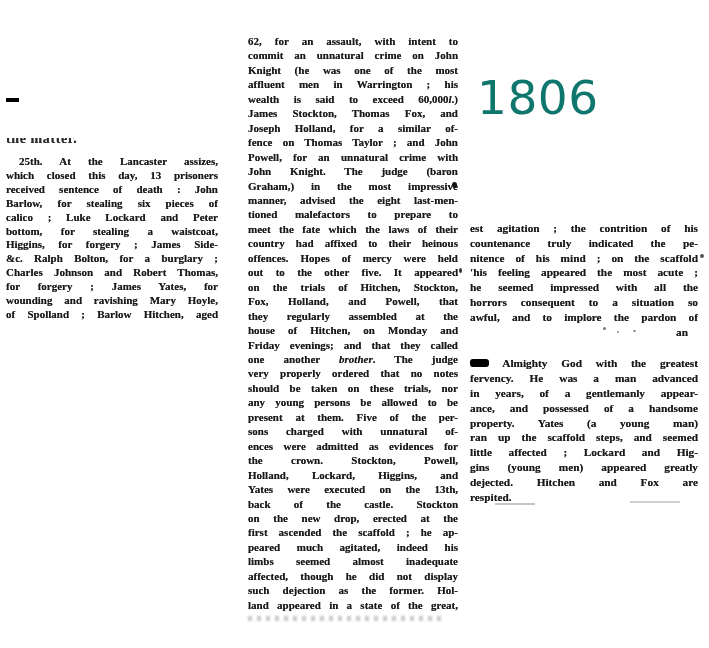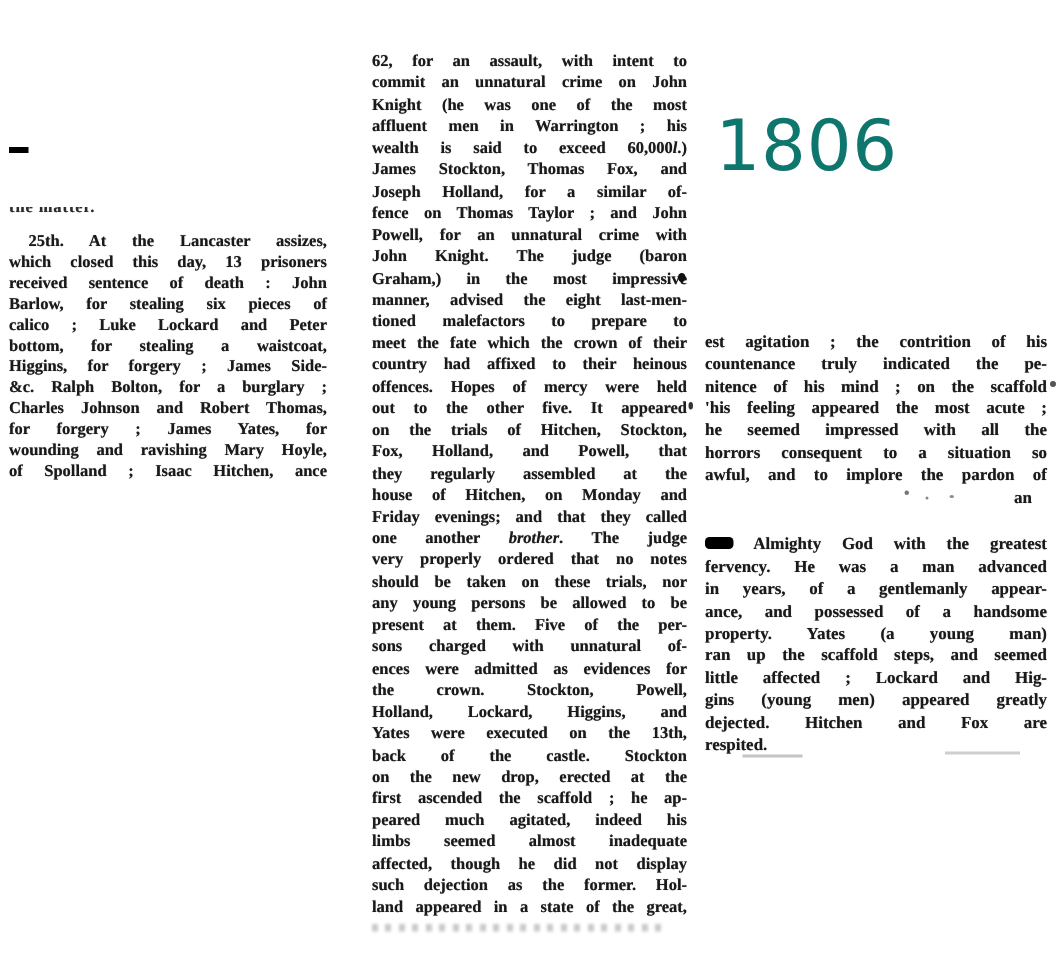--- a/index.html
+++ b/index.html
@@ -21,21 +21,21 @@
 
   #left-col  { left:6px;   top:96px;  width:212px; font-size:11px;   line-height:13.9px; }
   #mid-col   { left:248px; top:34px;  width:210px; font-size:11px;   line-height:14.45px; }
   #right-col { left:470px; top:221px; width:228px; font-size:11.3px; line-height:14.8px; }
   #right-para-2 { margin-top:17px; }
 
   #ink-dash { width:13px; height:4px; background:#000; margin-top:2px; }
 
   #cutoff-wrap { height:9px; overflow:hidden; margin-top:36px; opacity:0.92;
                  filter:blur(0.2px); }
-  #cutoff-wrap span { display:block; margin-top:-6px; font-size:11px;
+  #cutoff-wrap span { display:block; margin-top:-6px; font-size:14px;
                       letter-spacing:0.6px; }
 
   #left-para { margin-top:8px; }
 
   #mid-remnant { margin-top:4px; height:5px; opacity:0.4; filter:blur(1px);
     background:repeating-linear-gradient(90deg,#777 0 4px,transparent 4px 9px);
     width:92%; }
 
   #year-label { position:absolute; left:477px; top:74px; color:#0f766e;
     font-family:"DejaVu Sans", sans-serif; font-weight:400;
@@ -69,40 +69,40 @@
         <div class="line"><span>which closed this day, 13 prisoners</span></div>
         <div class="line"><span>received sentence of death : John</span></div>
         <div class="line"><span>Barlow, for stealing six pieces of</span></div>
         <div class="line"><span>calico ; Luke Lockard and Peter</span></div>
         <div class="line"><span>bottom, for stealing a waistcoat,</span></div>
         <div class="line"><span>Higgins, for forgery ; James Side-</span></div>
         <div class="line"><span>&amp;c. Ralph Bolton, for a burglary ;</span></div>
         <div class="line"><span>Charles Johnson and Robert Thomas,</span></div>
         <div class="line"><span>for forgery ; James Yates, for</span></div>
         <div class="line"><span>wounding and ravishing Mary Hoyle,</span></div>
-        <div class="line"><span>of Spolland ; Isaac Hitchen, ance</span></div>
+        <div class="line"><span>of Spolland ; Barlow Hitchen, aged</span></div>
       </div>
   </div>
 
   <div id="mid-col" class="col">
     <div>
         <div class="line"><span>62, for an assault, with intent to</span></div>
         <div class="line"><span>commit an unnatural crime on John</span></div>
         <div class="line"><span>Knight (he was one of the most</span></div>
         <div class="line"><span>affluent men in Warrington ; his</span></div>
         <div class="line"><span>wealth is said to exceed 60,000</span><span class="it">l</span><span>.)</span></div>
         <div class="line"><span>James Stockton, Thomas Fox, and</span></div>
         <div class="line"><span>Joseph Holland, for a similar of-</span></div>
         <div class="line"><span>fence on Thomas Taylor ; and John</span></div>
         <div class="line"><span>Powell, for an unnatural crime with</span></div>
         <div class="line"><span>John Knight.  The judge (baron</span></div>
         <div class="line"><span>Graham,) in the most impressive</span></div>
         <div class="line"><span>manner, advised the eight last-men-</span></div>
         <div class="line"><span>tioned malefactors to prepare to</span></div>
-        <div class="line"><span>meet the fate which the crown of their</span></div>
+        <div class="line"><span>meet the fate which the laws of their</span></div>
         <div class="line"><span>country had affixed to their heinous</span></div>
         <div class="line"><span>offences.  Hopes of mercy were held</span></div>
         <div class="line"><span>out to the other five.  It appeared</span></div>
         <div class="line"><span>on the trials of Hitchen, Stockton,</span></div>
         <div class="line"><span>Fox, Holland, and Powell, that</span></div>
         <div class="line"><span>they regularly assembled at the</span></div>
         <div class="line"><span>house of Hitchen, on Monday and</span></div>
         <div class="line"><span>Friday evenings; and that they called</span></div>
         <div class="line"><span>one another </span><span class="it">brother</span><span>.  The judge</span></div>
         <div class="line"><span>very properly ordered that no notes</span></div>

